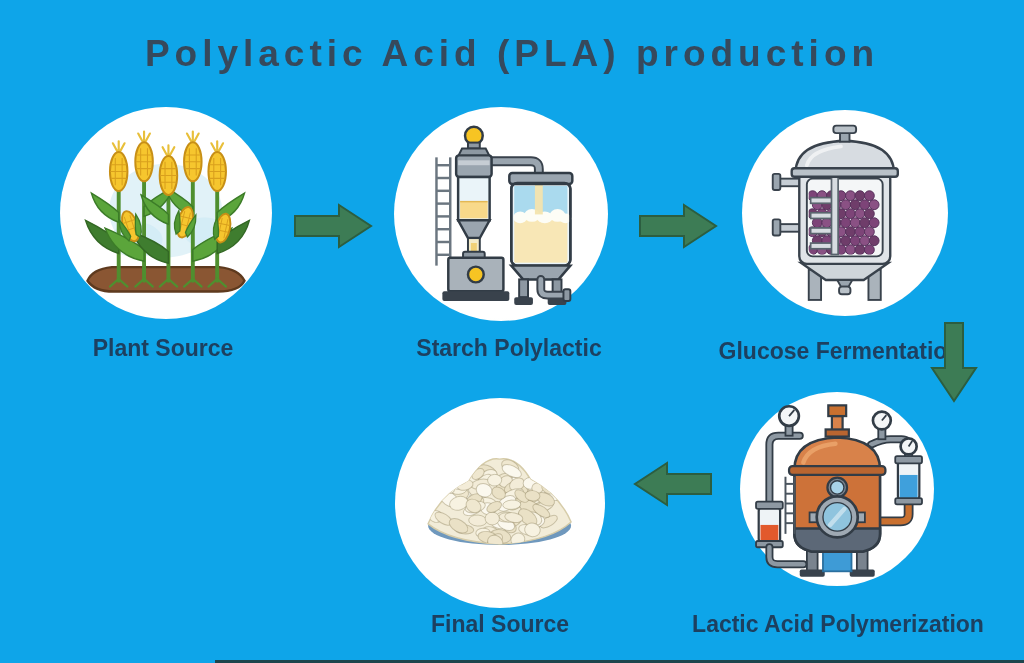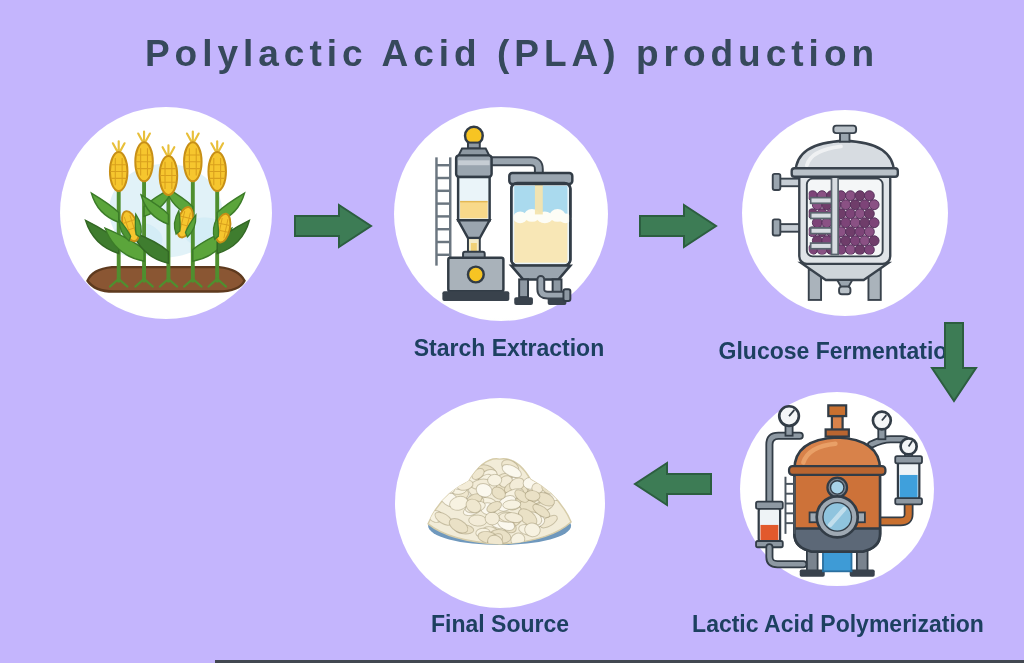--- a/index.html
+++ b/index.html
@@ -1,18 +1,18 @@
 <!DOCTYPE html>
 <html><head>
 <meta charset="utf-8">
 <style>
   html,body{margin:0;padding:0;}
   .canvas{
     position:relative;width:1024px;height:663px;overflow:hidden;
-    background:#c4b5fd;
+    background:#0ea5e9;
     font-family:"Liberation Sans", sans-serif;
   }
   .title{
     position:absolute;top:33px;left:0;width:100%;text-align:center;
     font-size:37px;font-weight:700;letter-spacing:5px;color:#36495c;
   }
   .stage-circle{
     position:absolute;border-radius:50%;
     background:radial-gradient(circle at 50% 45%, #ffffff 72%, #f2f9f2 100%);
   }
@@ -440,21 +440,22 @@
           <ellipse cx="95.5" cy="140.9" rx="8.1" ry="6.8" transform="rotate(31 95.5 140.9)" fill="#efe7cf" stroke="rgba(150,140,105,0.45)" stroke-width="1"></ellipse>
           <ellipse cx="83.9" cy="87.2" rx="8.3" ry="6.8" transform="rotate(18 83.9 87.2)" fill="#fbf8ee" stroke="rgba(150,140,105,0.45)" stroke-width="1"></ellipse>
           <ellipse cx="64.1" cy="81.8" rx="8.5" ry="5.2" transform="rotate(-12 64.1 81.8)" fill="#f3ecd8" stroke="rgba(150,140,105,0.45)" stroke-width="1"></ellipse>
           <ellipse cx="143.2" cy="108.6" rx="10.1" ry="4.6" transform="rotate(34 143.2 108.6)" fill="#eae1c6" stroke="rgba(150,140,105,0.45)" stroke-width="1"></ellipse>
           <ellipse cx="94.9" cy="76.8" rx="7.3" ry="6.0" transform="rotate(-4 94.9 76.8)" fill="#f7f2e1" stroke="rgba(150,140,105,0.45)" stroke-width="1"></ellipse>
           <ellipse cx="73.0" cy="103.5" rx="8.1" ry="6.6" transform="rotate(34 73.0 103.5)" fill="#efe7cf" stroke="rgba(150,140,105,0.45)" stroke-width="1"></ellipse>
         </g>
     </svg>
   </div>
 
-  <div class="stage-label" style="left:509px;top:335px;">Starch Extraction</div>
+  <div class="stage-label" style="left:163px;top:335px;">Plant Source</div>
+  <div class="stage-label" style="left:509px;top:335px;">Starch Polylactic</div>
   <div class="stage-label" style="left:840px;top:338px;">Glucose Fermentation</div>
   <div class="stage-label" style="left:838px;top:611px;">Lactic Acid Polymerization</div>
   <div class="stage-label" style="left:500px;top:611px;">Final Source</div>
 
   <svg class="flow-arrow" style="left:293px;top:203px;" width="80" height="46" viewBox="0 0 80 46">
     <polygon points="2,13 46,13 46,2 78,23 46,44 46,33 2,33" fill="#3d7c55" stroke="#2c5e40" stroke-width="2"></polygon>
   </svg>
   <svg class="flow-arrow" style="left:638px;top:203px;" width="80" height="46" viewBox="0 0 80 46">
     <polygon points="2,13 46,13 46,2 78,23 46,44 46,33 2,33" fill="#3d7c55" stroke="#2c5e40" stroke-width="2"></polygon>
   </svg>

